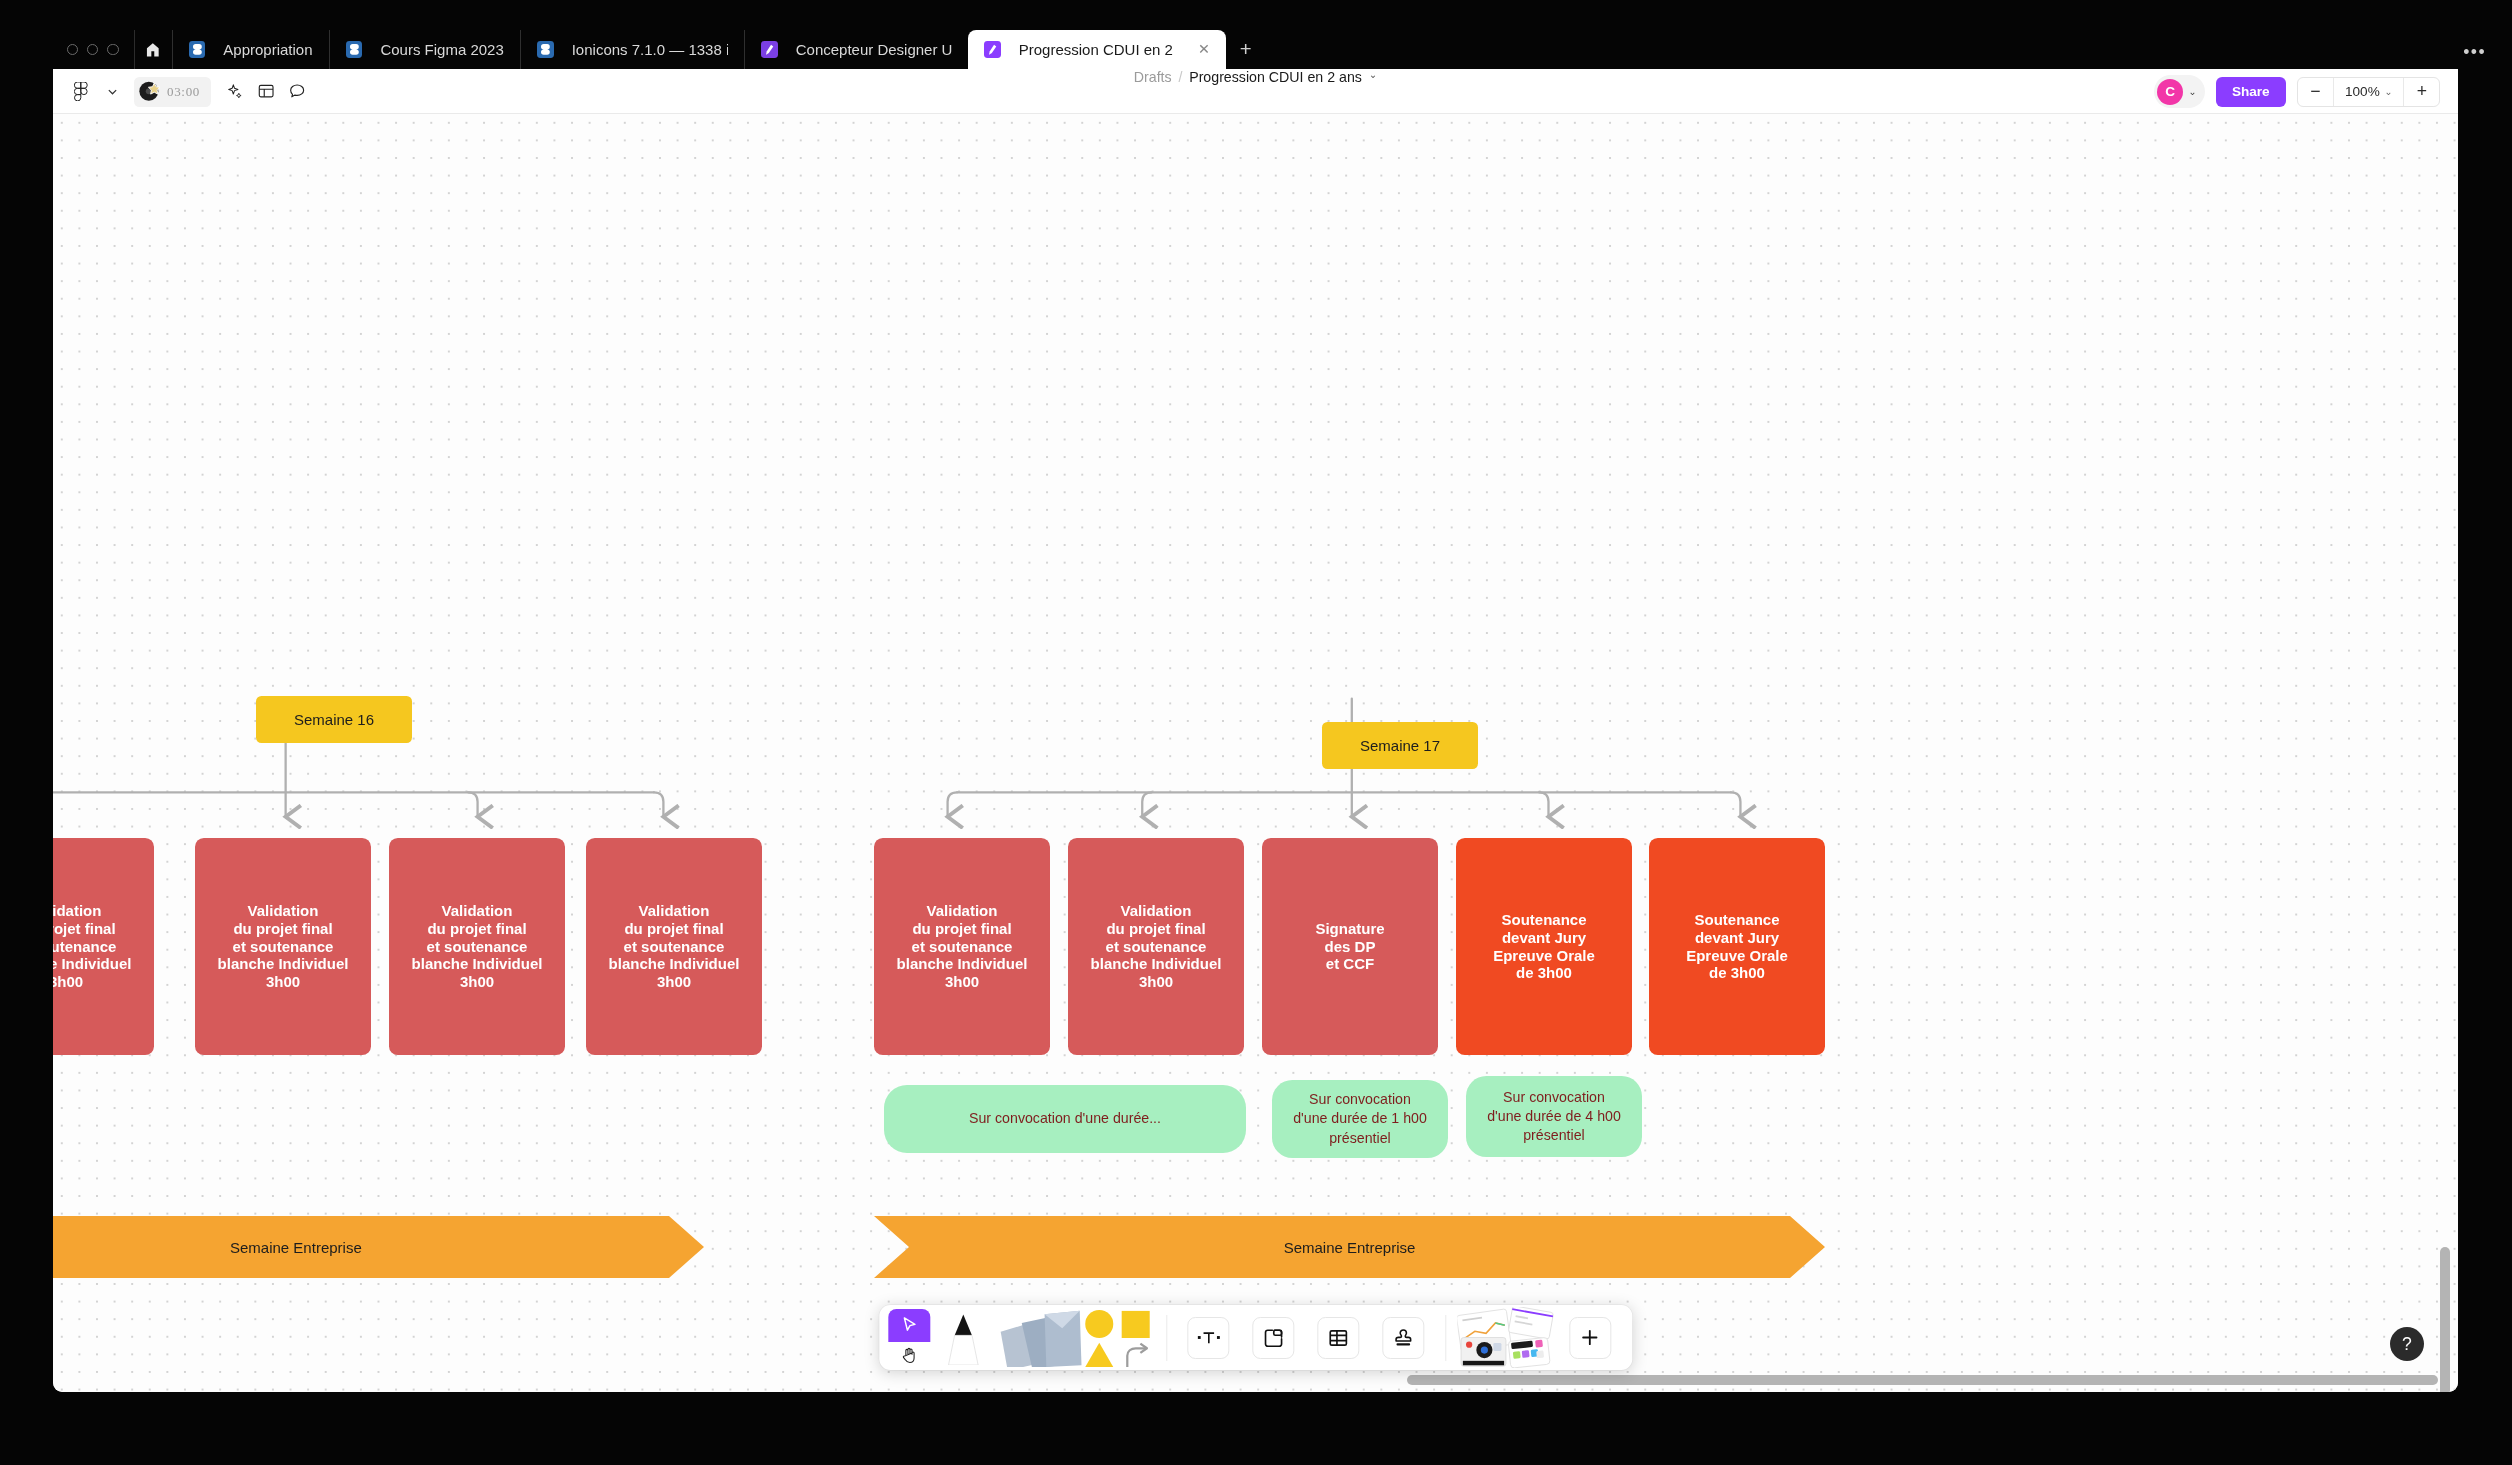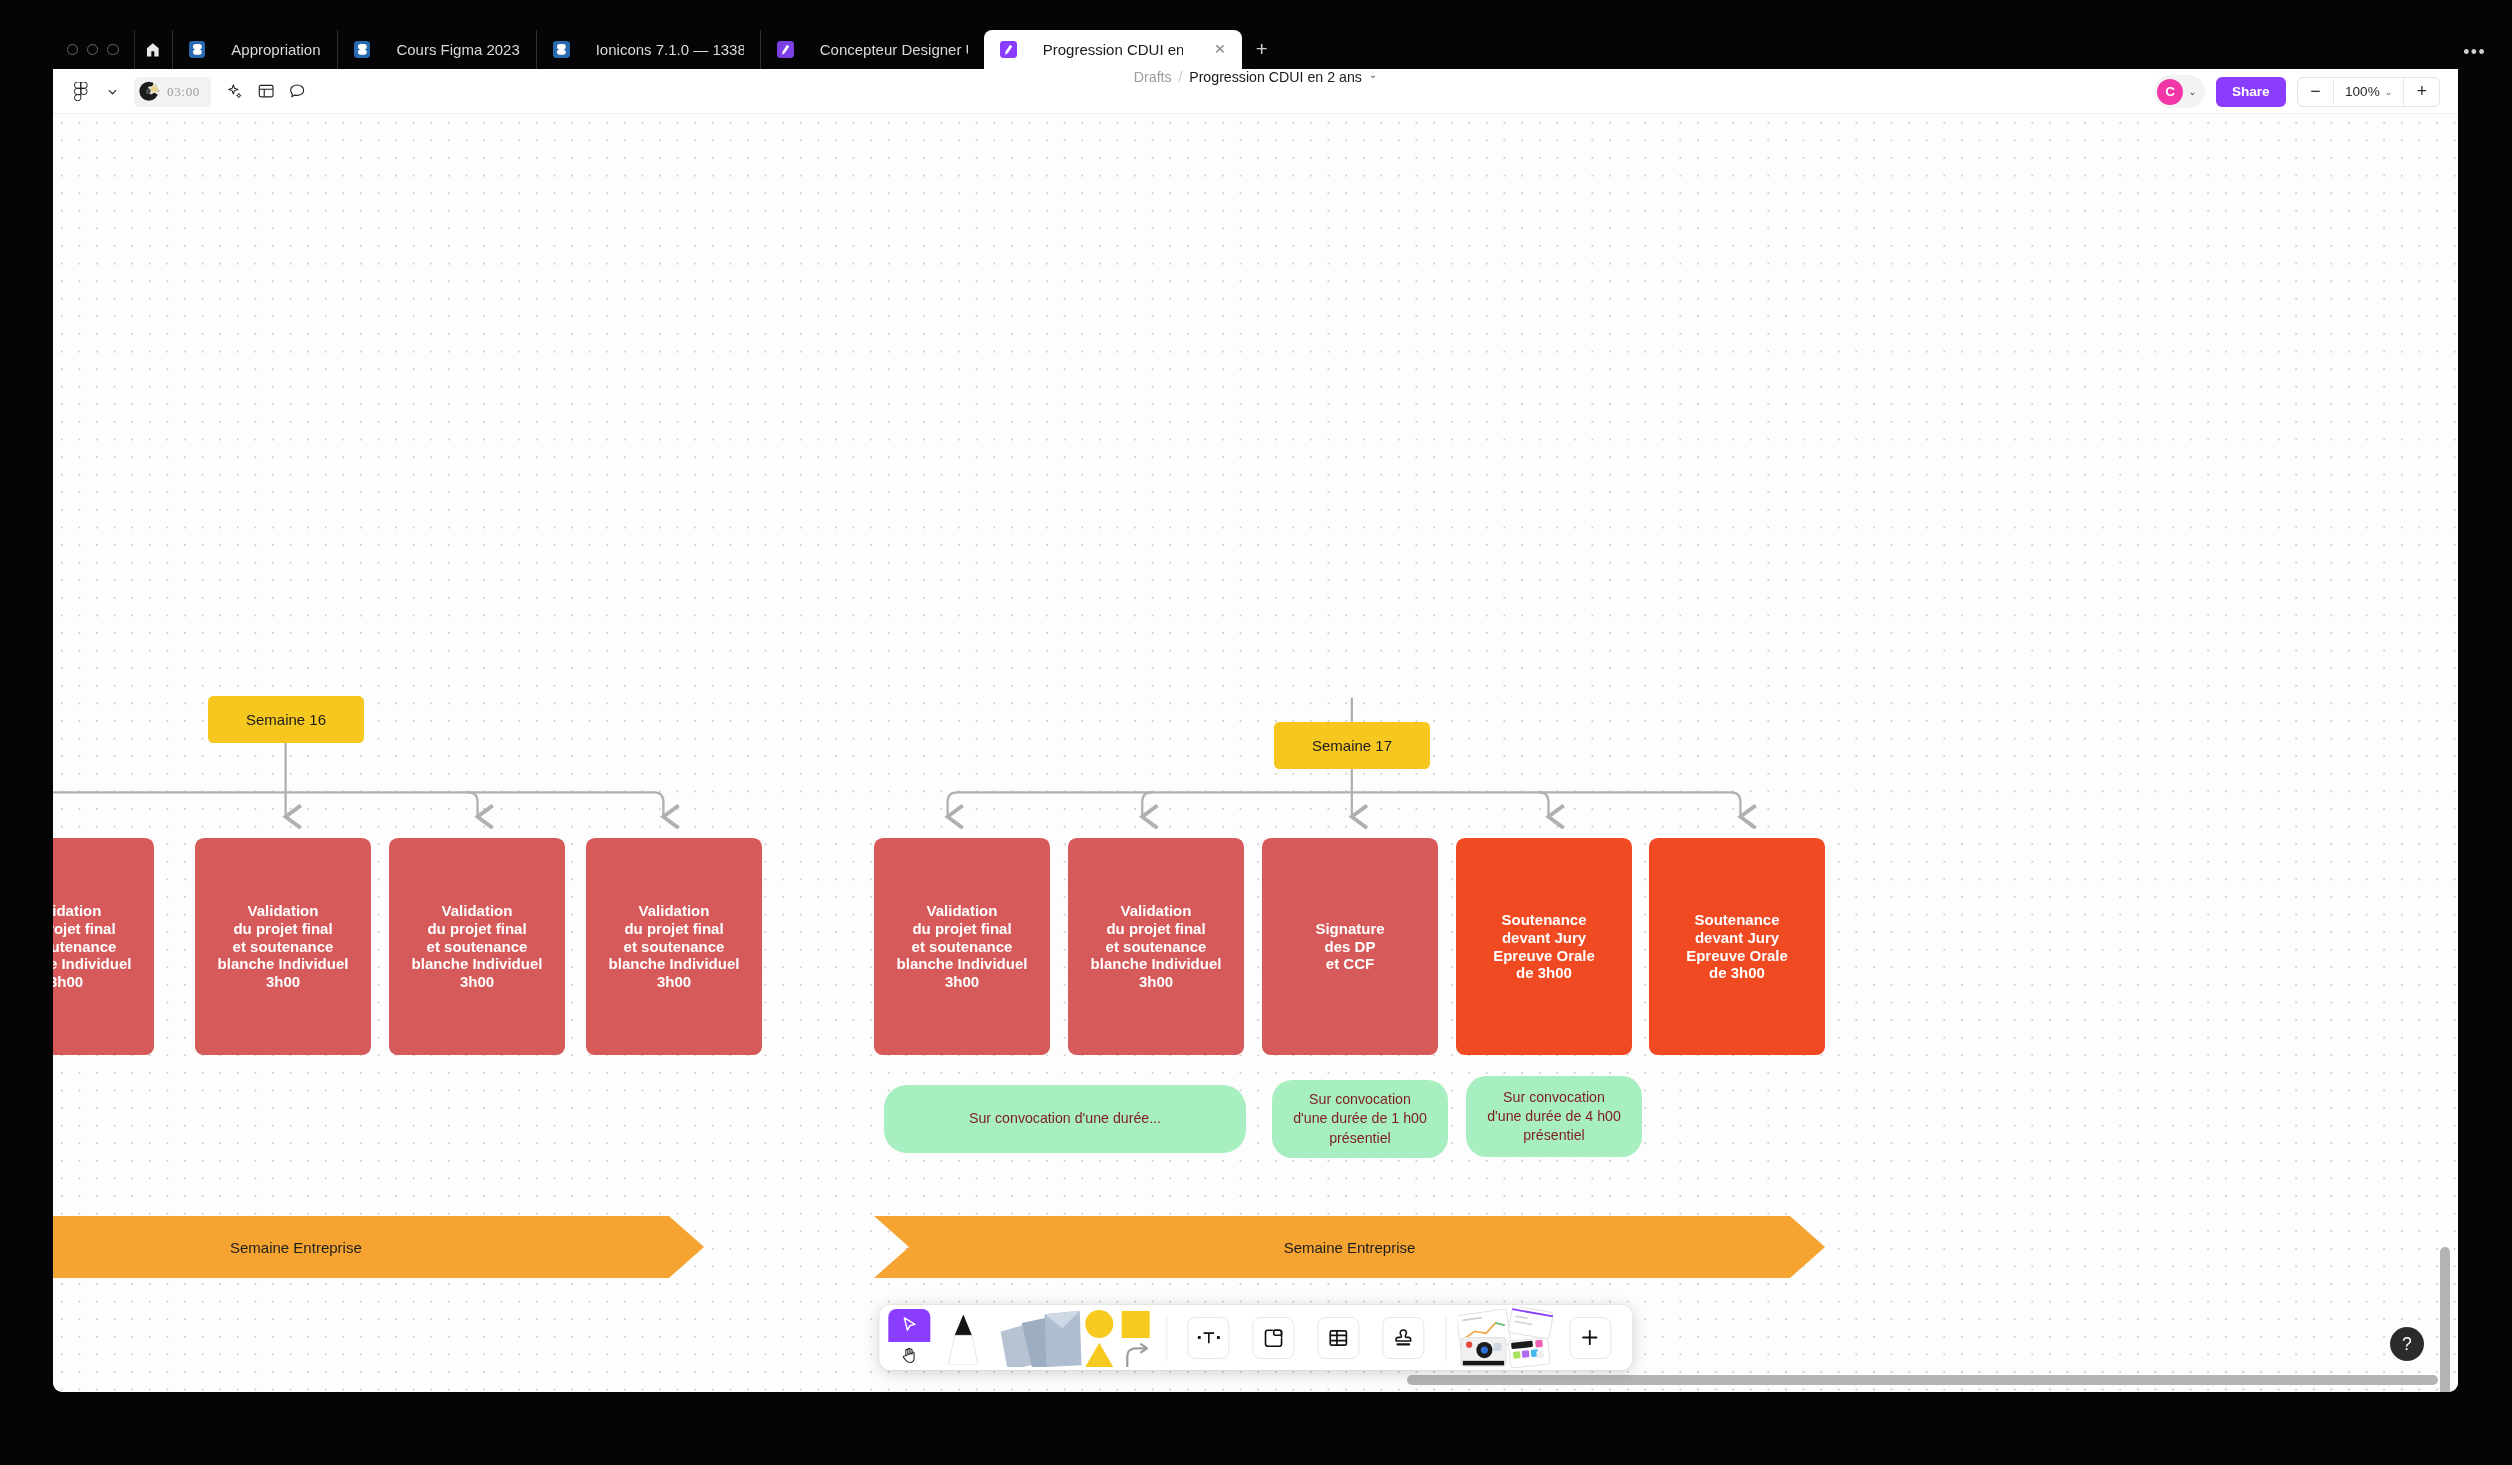--- a/index.html
+++ b/index.html
@@ -36,21 +36,21 @@
     border-left: none;
   }
   .tl-dot {
     width: 11.5px; height: 11.5px; border-radius: 50%;
     border: 1.1px solid #6a6a6a; background: transparent;
   }
   #home-btn {
     width: 38px; display: flex; align-items: center; justify-content: center;
   }
   .tab {
-    display: flex; align-items: center; gap: 26px;
+    display: flex; align-items: center; gap: 18px;
     height: 39px; padding: 0 16.3px;
     border-left: 0.7px solid #2f2f2f;
     color: #d9d9d9; font-size: 15px;
     max-width: 224px; white-space: nowrap; overflow: hidden;
   }
   .tab .tab-title { overflow: hidden; text-overflow: clip; }
   .tab.active {
     background: #ffffff; color: #1a1a1a;
     border-radius: 8.1px 8.1px 0 0;
     border-left: none;
@@ -167,21 +167,21 @@
     background-size: 17.6px 17.6px;
     overflow: hidden;
   }
 
   
   .week-node {
     position: absolute;
     background: #f5c71f;
     border-radius: 5.4px;
     display: flex; align-items: center; justify-content: center;
-    color: #1d1d1d; font-size: 15px;
+    color: #1d1d1d; font-size: 15px; margin-left: 48px;
   }
   .task-card {
     position: absolute;
     border-radius: 8.8px;
     display: flex; align-items: center; justify-content: center;
     text-align: center;
     color: #ffffff; font-size: 15px; font-weight: bold;
     line-height: 1.18;
     padding: 0 6.8px;
     white-space: pre-line;

